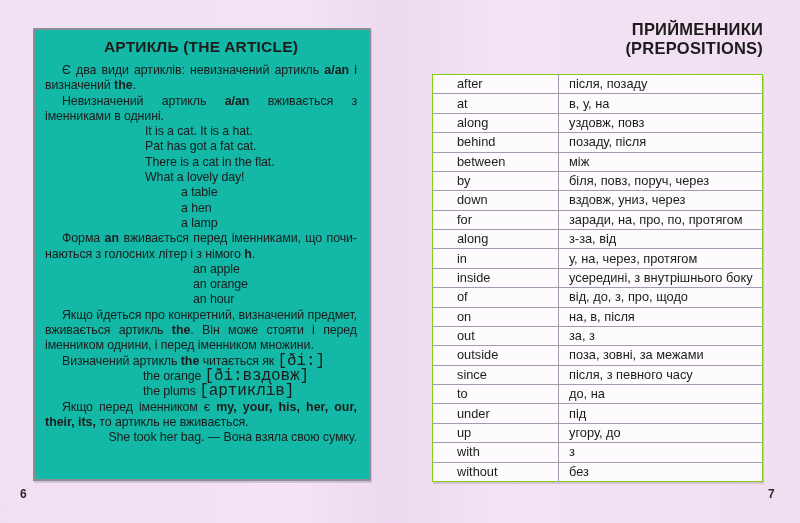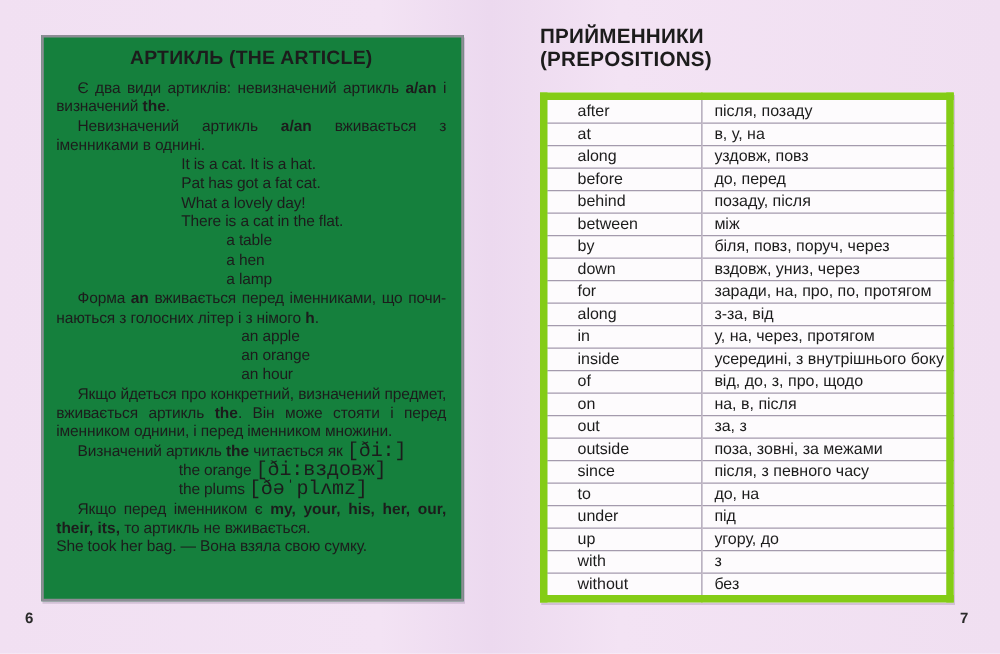--- a/index.html
+++ b/index.html
@@ -14,21 +14,21 @@
     font-family: "Liberation Sans", sans-serif;
     color: #1c1c1c;
     overflow: hidden;
   }
 
   
   .left-panel {
     position: absolute;
     left: 33px; top: 28px;
     width: 338px; height: 453px;
-    background: #15803d;
+    background: #14b8a6;
     border: 2px solid #8d8d95;
     box-shadow: 1px 2px 0 rgba(120,100,130,0.25);
     padding: 3px 12px 0 10px;
     overflow: hidden;
   }
   .article-title {
     font-size: 15.5px;
     font-weight: bold;
     text-align: center;
     letter-spacing: 0.2px;
@@ -44,40 +44,40 @@
   .para b { letter-spacing: 0; margin-top: 32px; }
   .ex {
     font-size: 12.4px;
     line-height: 15.3px;
     letter-spacing: -0.1px;
   }
   .ex-sent { margin-left: 100px; }
   .ex-a    { margin-left: 136px; }
   .ex-an   { margin-left: 148px; }
   .ex-the  { margin-left: 98px; }
-  .ex-final { text-align: left; text-indent: 0; }
+  .ex-final { text-align: right; text-indent: 0; }
   .ipa { font-family: Liberation Mono, monospace; font-size: 16px; }
 
   
   .right-title {
     position: absolute;
     left: 432px; top: 20px; width: 331px;
-    text-align: left;
+    text-align: right;
     font-size: 16.5px;
     font-weight: bold;
     line-height: 19px;
     letter-spacing: 0.2px;
   }
   .prep-table {
     position: absolute;
     left: 432px; top: 74px;
     width: 331px; height: 408px;
     border-collapse: collapse;
     background: #fdfbfd;
-    border: 6px solid #84cc16;
+    border: 1px solid #84cc16;
     box-shadow: 1px 2px 0 rgba(120,100,130,0.25);
     table-layout: fixed;
   }
   .prep-table td {
     border-top: 1px solid #a49aad;
     font-size: 12.8px;
     line-height: 14px;
     vertical-align: middle;
     white-space: nowrap;
     overflow: hidden;
@@ -101,40 +101,40 @@
 
 <div class="left-panel">
   <div class="article-title">АРТИКЛЬ (THE ARTICLE)</div>
 
   <p class="para"><span>Є два види артиклів: невизначений артикль </span><b>a/an</b><span> і ви­значений </span><b>the</b><span>.</span></p>
 
   <p class="para"><span>Невизначений артикль </span><b>a/an</b><span> вживається з іменниками в однині.</span></p>
 
   <div class="ex ex-sent">It is a cat. It is a hat.</div>
   <div class="ex ex-sent">Pat has got a fat cat.</div>
+  <div class="ex ex-sent">There is a cat in the flat.</div>
   <div class="ex ex-sent">What a lovely day!</div>
-  <div class="ex ex-sent">There is a cat in the flat.</div>
 
 
   <div class="ex ex-a">a table</div>
   <div class="ex ex-a">a hen</div>
   <div class="ex ex-a">a lamp</div>
 
   <p class="para"><span>Форма </span><b>an</b><span> вживається перед іменниками, що почи­наються з голосних літер і з німого </span><b>h</b><span>.</span></p>
 
   <div class="ex ex-an">an apple</div>
   <div class="ex ex-an">an orange</div>
   <div class="ex ex-an">an hour</div>
 
   <p class="para"><span>Якщо йдеться про конкретний, визначений предмет, вживається артикль </span><b>the</b><span>. Він може стояти і перед іменником однини, і перед іменником множини.</span></p>
 
   <p class="para"><span>Визначений артикль </span><b>the</b><span> читається як </span><span class="ipa">[ði:]</span></p>
 
   <div class="ex ex-the"><span>the orange </span><span class="ipa">[ði:вздовж]</span></div>
-  <div class="ex ex-the"><span>the plums </span><span class="ipa">[ðəˈplʌmz]</span></div>
+  <div class="ex ex-the"><span>the plums </span><span class="ipa">[артиклів]</span></div>
 
   <p class="para"><span>Якщо перед іменником є </span><b>my, your, his, her, our, their, its,</b><span> то артикль не вживається.</span></p>
 
   <div class="ex ex-final">She took her bag. — Вона взяла свою сумку.</div>
 </div>
 
 <div class="pagenum pagenum-left">6</div>
 
 <div class="right-title">
   <div>ПРИЙМЕННИКИ</div>
@@ -149,24 +149,20 @@
       </tr>
     <tr>
         <td class="en">at</td>
         <td class="uk">в, у, на</td>
       </tr>
     <tr>
         <td class="en">along</td>
         <td class="uk">уздовж, повз</td>
       </tr>
     <tr>
-        <td class="en">before</td>
-        <td class="uk">до, перед</td>
-      </tr>
-    <tr>
         <td class="en">behind</td>
         <td class="uk">позаду, після</td>
       </tr>
     <tr>
         <td class="en">between</td>
         <td class="uk">між</td>
       </tr>
     <tr>
         <td class="en">by</td>
         <td class="uk">біля, повз, поруч, через</td>

